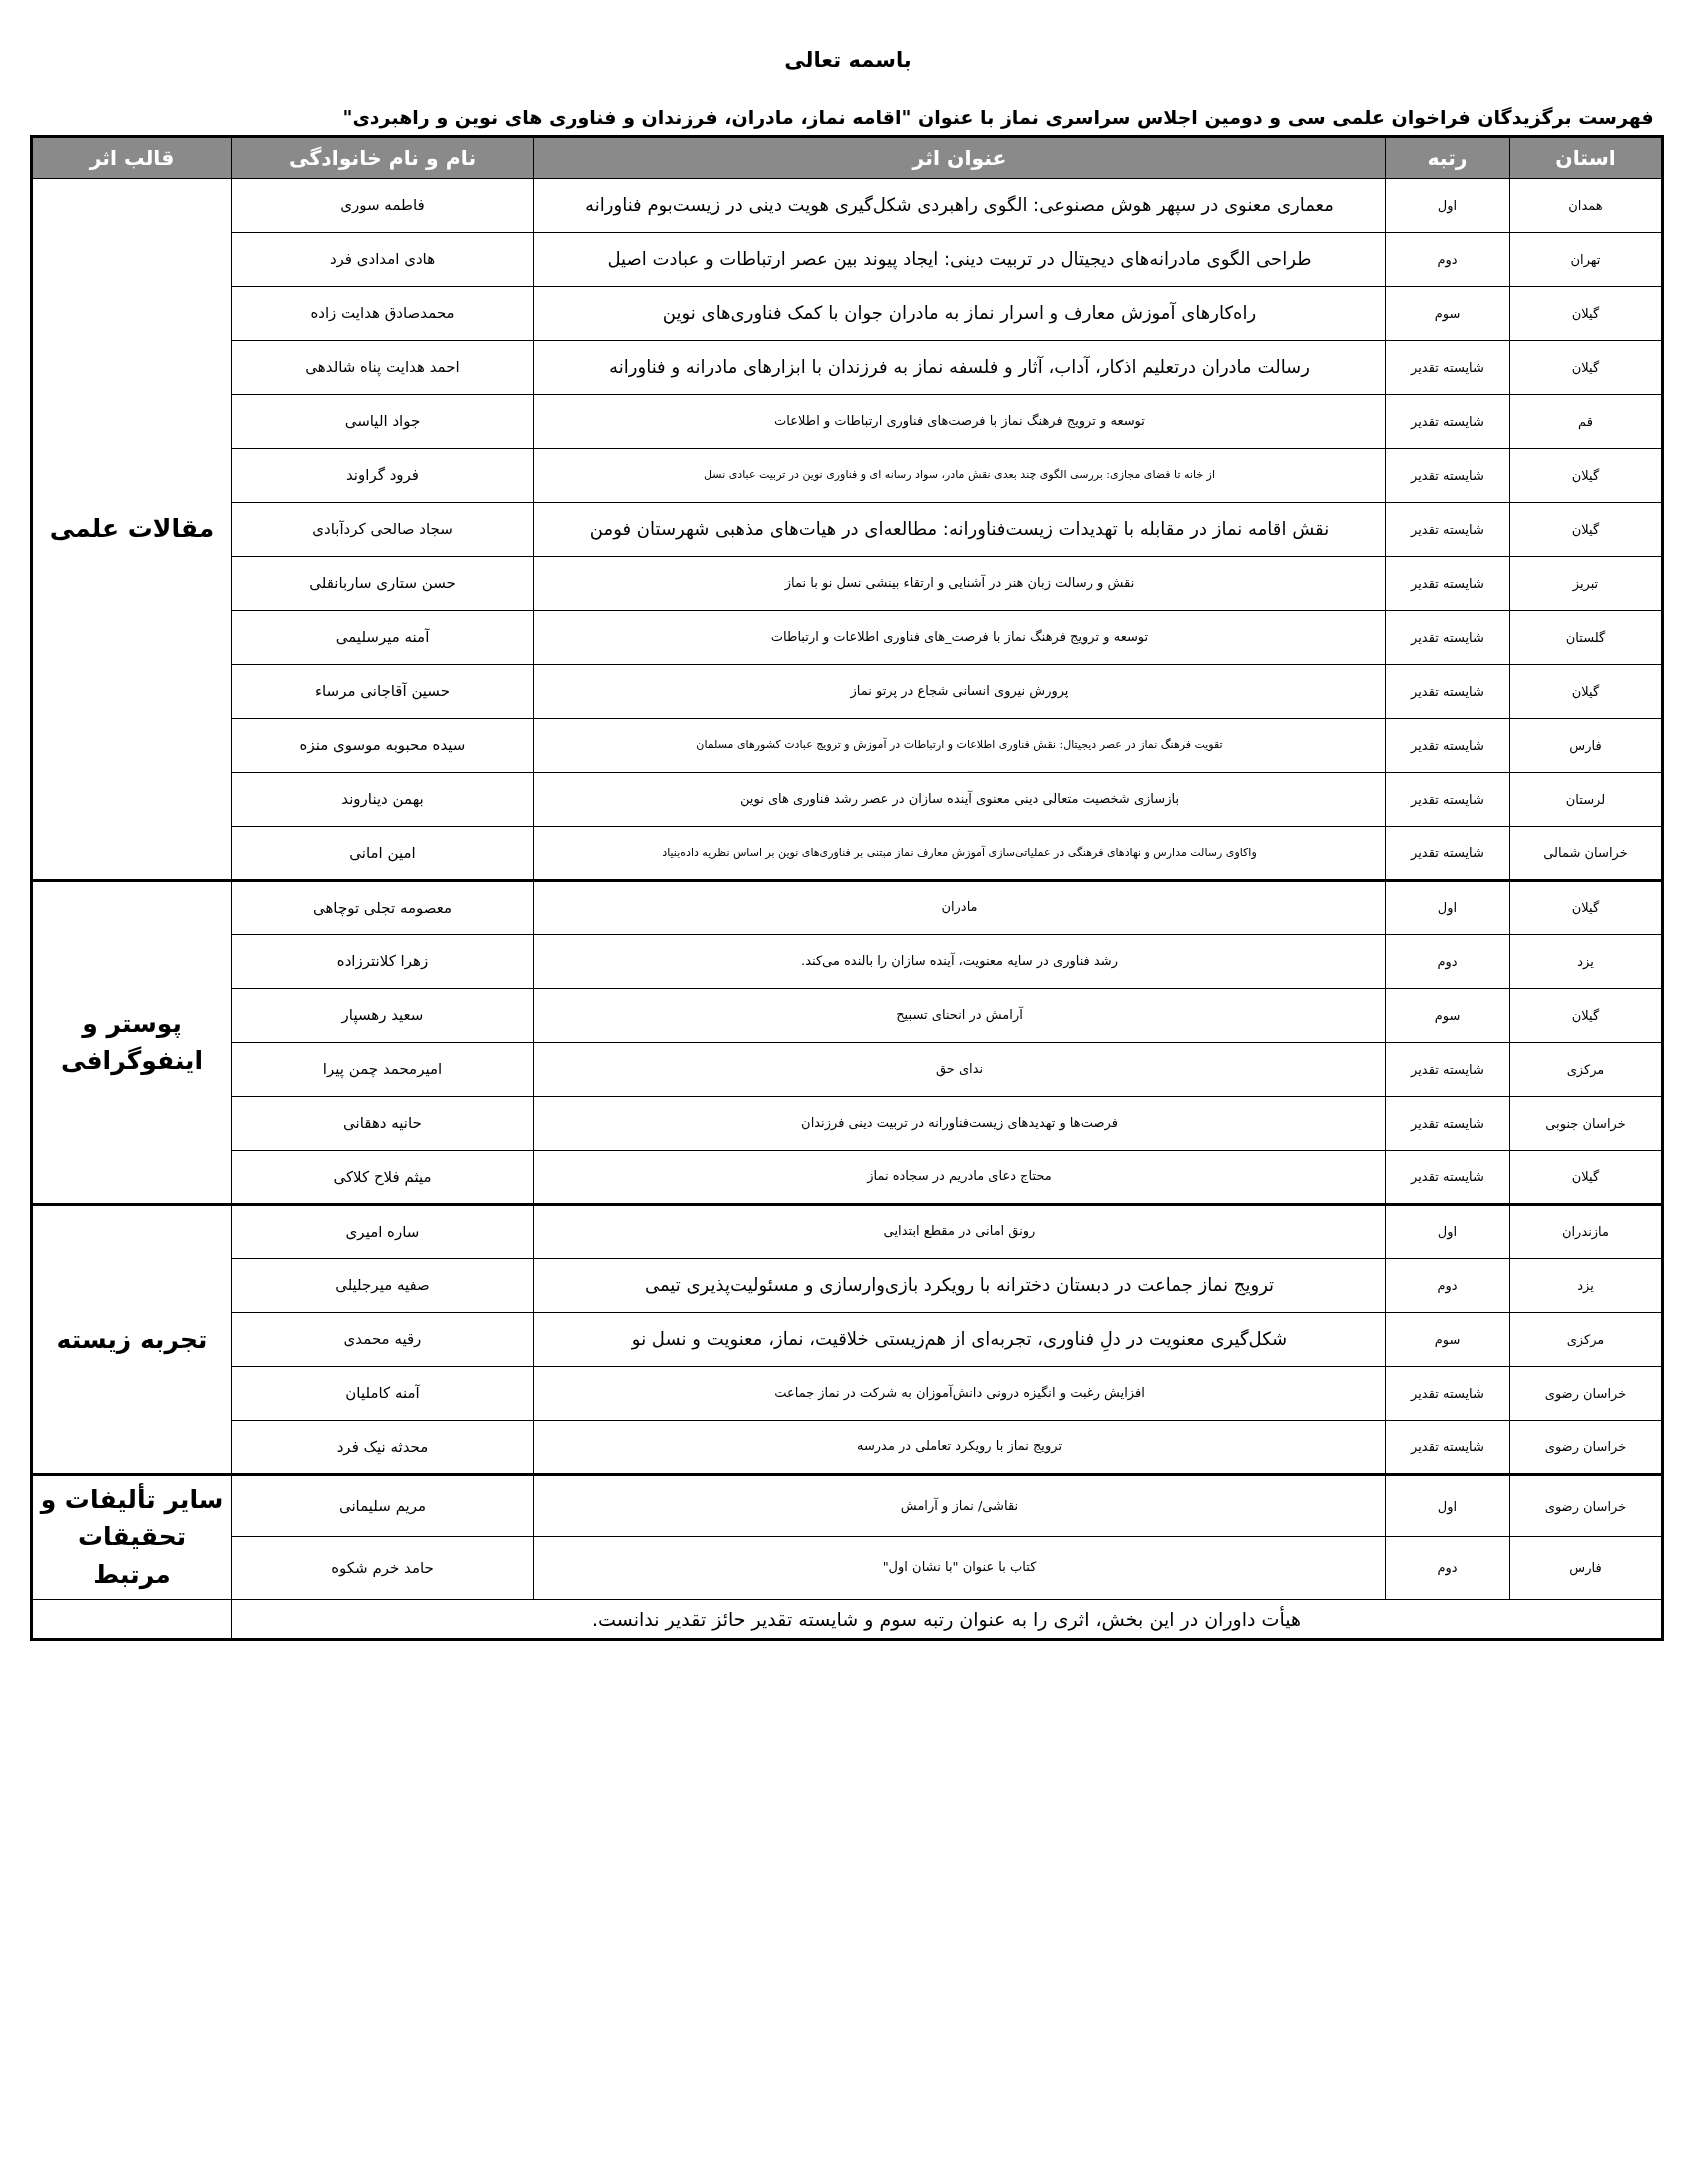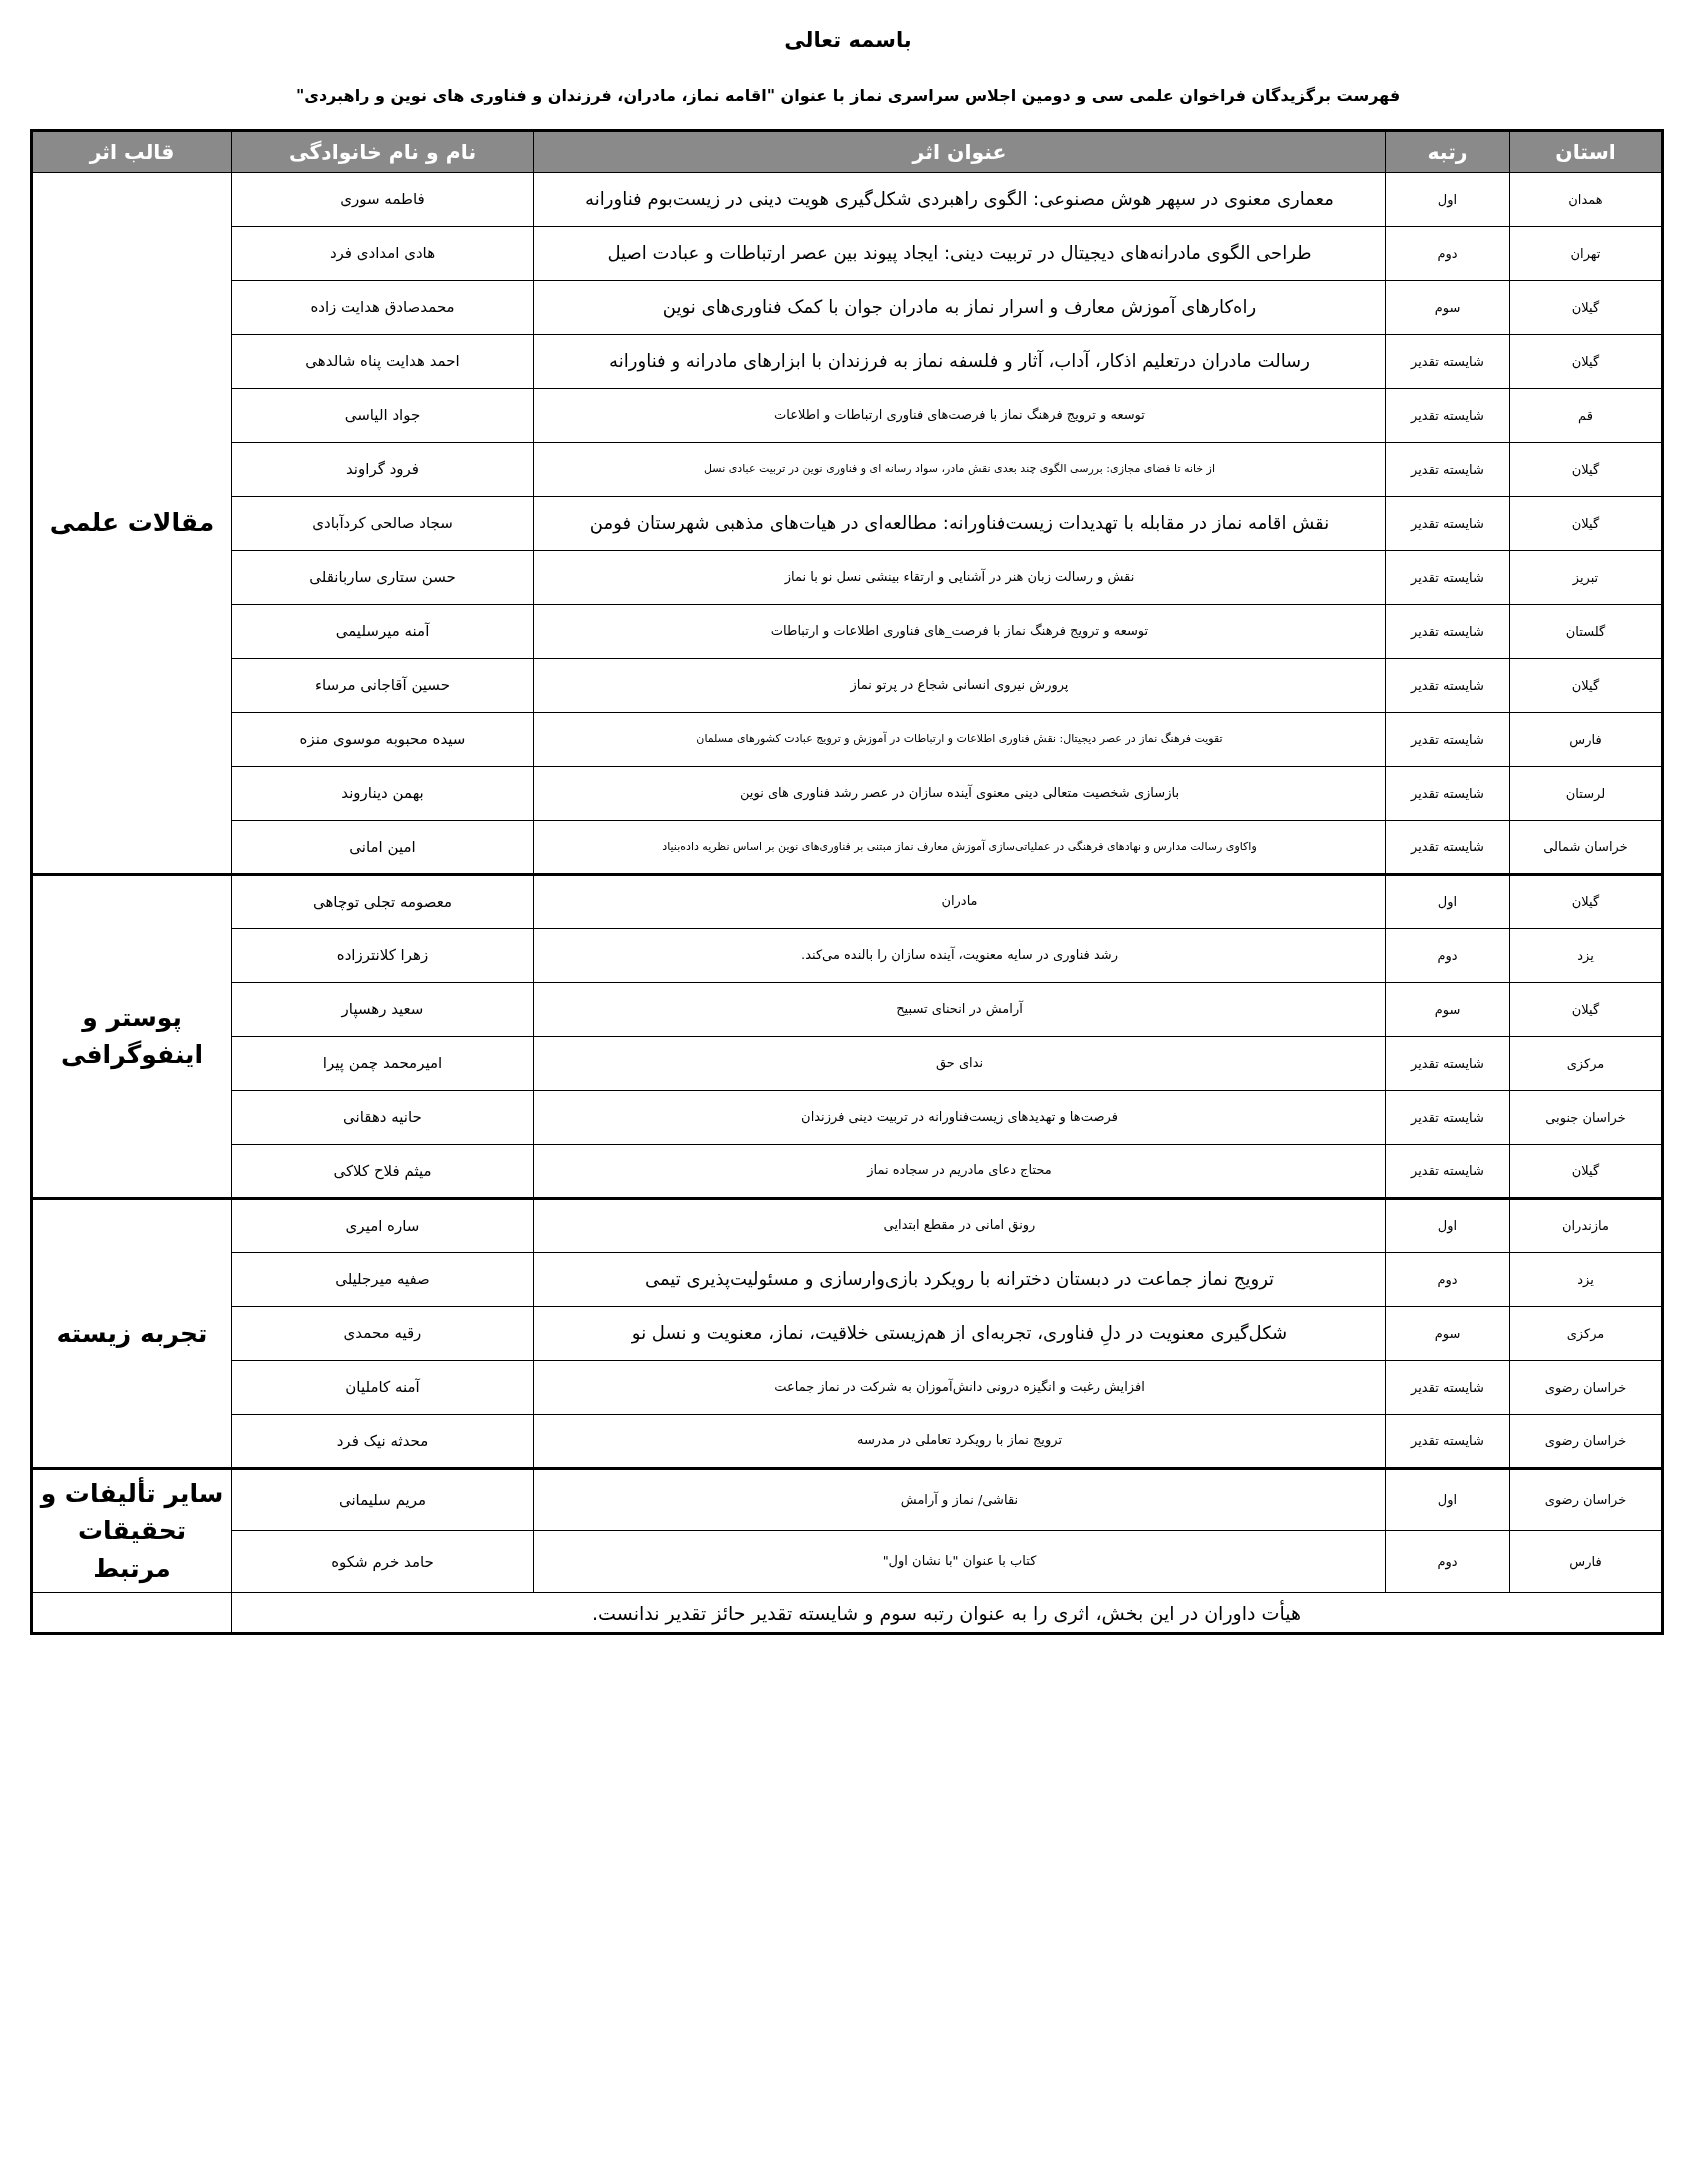--- a/index.html
+++ b/index.html
@@ -19,30 +19,30 @@
   .page {
     width: 1696px;
     box-sizing: border-box;
     padding: 0 32px 17px 32px;
   }
   .bismillah {
     text-align: center;
     font-weight: bold;
     font-size: 21px;
     line-height: 1.2;
-    margin-top: 28px;
+    margin-top: 48px;
     letter-spacing: 0;
   }
   .doc-title {
-    text-align: center;
+    text-align: right;
     font-weight: bold;
-    font-size: 16px;
+    font-size: 19px;
     line-height: 1.35;
     margin-top: 32px;
-    margin-bottom: 22px;
+    margin-bottom: 4px;
     padding: 0 10.2px;
   }
   table.award-table {
     border-collapse: collapse;
     width: 1631px;
     margin: 0 auto;
     table-layout: fixed;
     border: 3.4px solid #000;
   }
   table.award-table th,

